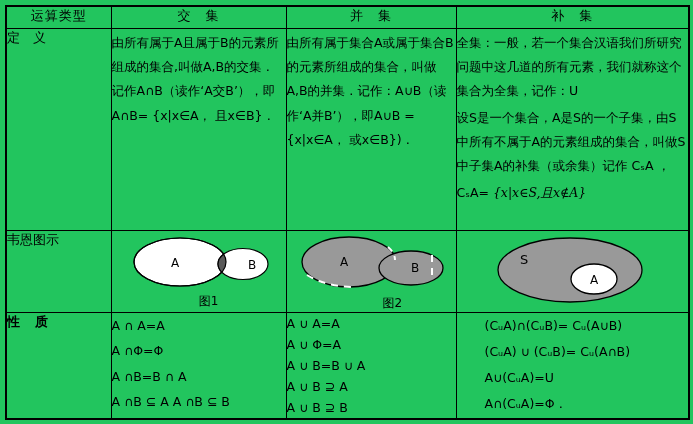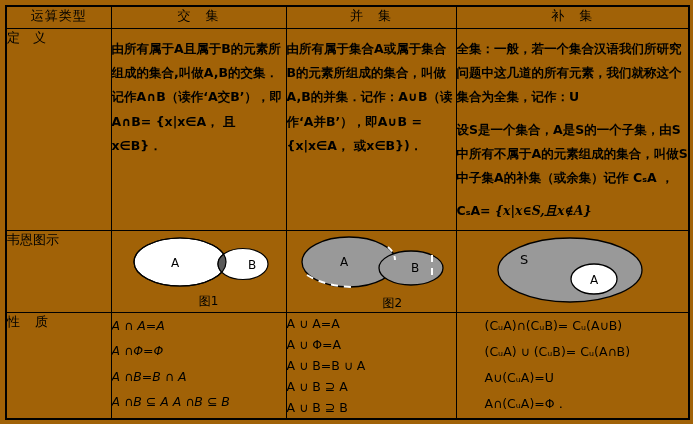--- a/index.html
+++ b/index.html
@@ -1,19 +1,19 @@
 <!DOCTYPE html>
 <html><head>
 <meta charset="utf-8">
 <style>
   html,body{margin:0;padding:0;background:#fff;}
   .page{
     position:relative;
     width:693px;height:424px;
-    background:#a16207;
+    background:#22c55e;
     font-family:"DejaVu Sans",sans-serif;
     color:#000;
     overflow:hidden;
   }
   table.settable{
     position:absolute;left:5px;top:5px;
     border-collapse:collapse;
     table-layout:fixed;
     width:683px;
   }
@@ -27,37 +27,37 @@
   td.hdr{
     text-align:center;vertical-align:middle;
     font-size:13px;letter-spacing:1px;
     height:20px;padding:1px 0 2px 0;
   }
   td.lbl{
     text-align:left;
     font-size:13px;
     padding-top:4px;
   }
-  td.lbl.bold{font-weight:normal;letter-spacing:1px;}
+  td.lbl.bold{font-weight:bold;letter-spacing:1px;}
   td.def{
     font-size:12.5px;
     line-height:1.95;
     padding:3px 7px 0 8px;
   }
-  td.def .para{margin:8px 0 2px 0;font-weight:bold;}
+  td.def .para{margin:2px 0 2px 0;}
   .formula-serif{
     font-family:"DejaVu Serif",serif;
     font-style:italic;
   }
   td.props{
     font-size:12.5px;
     padding:4px 4px 0 8px;
   }
   .prop-line{white-space:nowrap;}
-  .props-int .prop-line{line-height:2.05;font-style:italic;}
+  .props-int .prop-line{line-height:2.05;}
   .props-uni .prop-line{line-height:1.68;}
   .props-comp .prop-line{line-height:2.1;margin-left:28px;}
   td.venncell{padding:0;}
   .venn-wrap{display:flex;flex-direction:column;align-items:center;padding-top:4px;}
   .venn-caption{font-size:12px;margin-top:2px;padding-left:20px;}
   .venn-caption.left{align-self:flex-start;margin-left:76px;}
   svg{display:block;}
 </style>
 </head>
 <body>

